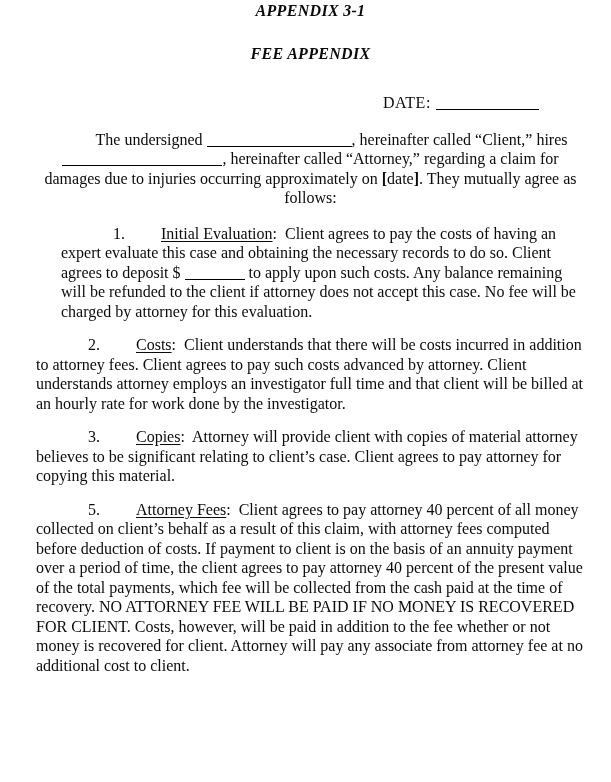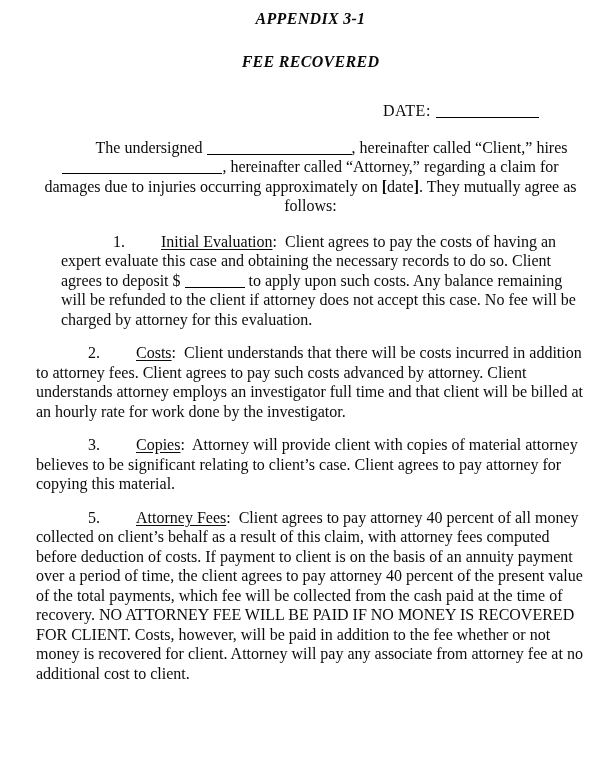--- a/index.html
+++ b/index.html
@@ -1,21 +1,21 @@
 <!DOCTYPE html>
 <html><head>
 <meta charset="utf-8">
 <style>
   html,body{margin:0;padding:0;background:#ffffff;}
   .page{
     position:relative;
     width:611px;height:782px;
     background:#ffffff;
     box-sizing:border-box;
-    padding:9px 26px 0 36px;
+    padding:1px 26px 0 36px;
     overflow:hidden;
     font-family:"Liberation Serif","DejaVu Serif",serif;
     font-size:16px;
     line-height:19.5px;
     color:#0b0b0b;
   }
   .title,.subtitle{
     text-align:center;
     font-weight:bold;
     font-style:italic;
@@ -50,21 +50,21 @@
   .blank-date{width:103px;margin-left:5px;}
   .b{font-weight:bold;}
 </style>
 </head>
 <body>
 
 <div class="page">
 
   <div class="title">APPENDIX 3-1</div>
 
-  <div class="subtitle">FEE RECOVERED</div>
+  <div class="subtitle">FEE APPENDIX</div>
 
   <div class="date-line"><span class="date-label">DATE:</span><span class="blank blank-date"></span></div>
 
   <p class="para intro"><span class="tab"></span><span>The undersigned </span><span class="blank blank-client"></span><span>, hereinafter called “Client,” hires </span><span class="blank blank-attorney"></span><span>, hereinafter called “Attorney,” regarding a claim for damages due to injuries occurring approximately on </span><span class="b">[</span><span>date</span><span class="b">]</span><span>. They mutually agree as follows:</span></p>
 
   <p class="para s1"><span class="tabstop"></span><span class="secnum">1.</span><span class="secheading">Initial Evaluation</span><span>:  </span><span>Client agrees to pay the costs of having an expert evaluate this case and obtaining the necessary records to do so. Client agrees to deposit $ </span><span class="blank blank-deposit"></span><span> to apply upon such costs. Any balance remaining will be refunded to the client if attorney does not accept this case. No fee will be charged by attorney for this evaluation.</span></p>
 
   <p class="para"><span class="tabstop"></span><span class="secnum">2.</span><span class="secheading">Costs</span><span>:  </span><span>Client understands that there will be costs incurred in addition to attorney fees. Client agrees to pay such costs advanced by attorney. Client understands attorney employs an investigator full time and that client will be billed at an hourly rate for work done by the investigator.</span></p>
 
   <p class="para"><span class="tabstop"></span><span class="secnum">3.</span><span class="secheading">Copies</span><span>:  </span><span>Attorney will provide client with copies of material attorney believes to be significant relating to client’s case. Client agrees to pay attorney for copying this material.</span></p>

